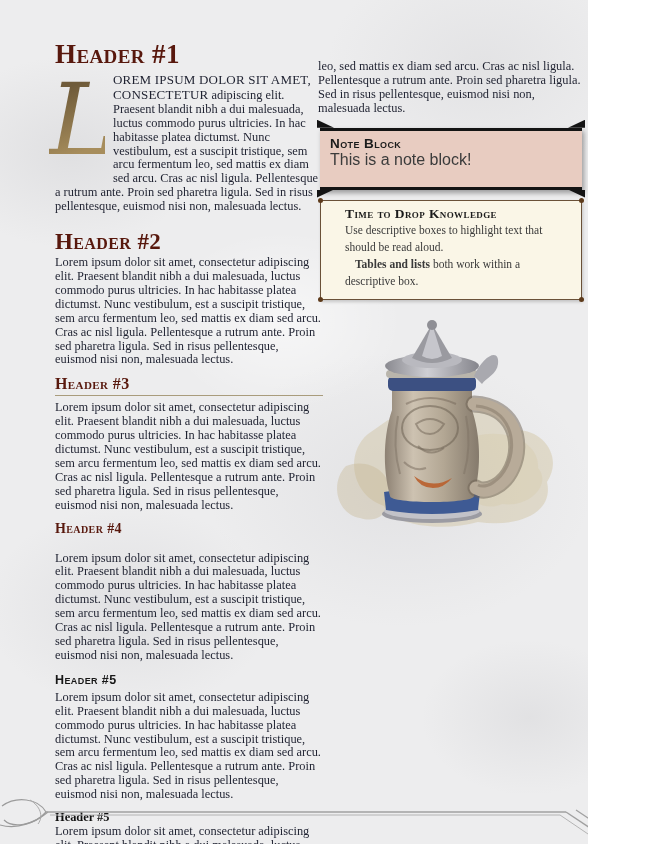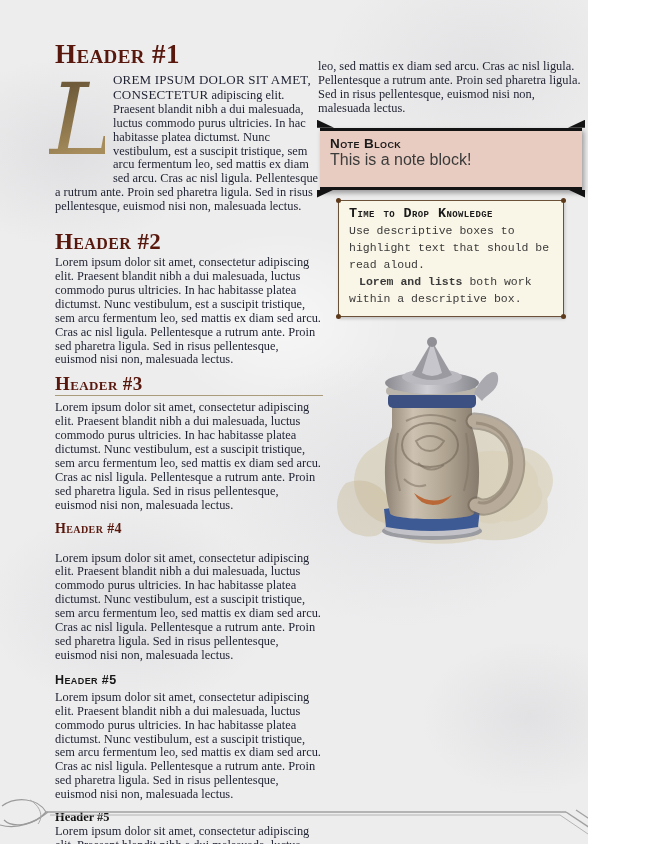--- a/index.html
+++ b/index.html
@@ -16,21 +16,21 @@
       radial-gradient(ellipse 180px 130px at 90% 85%, rgba(160,160,166,.15), transparent 60%);
   }
   .col { position:absolute; width:268px; font-size:12.4px; line-height:13.9px; }
   .col-left  { left:55px;  top:40px; }
   .col-right { left:318px; top:60px; width:266px; }
   p { margin:0 0 3px 0; }
 
   .hb { color:#58180d; font-weight:700; font-variant:small-caps; letter-spacing:.4px; }
   h1.hb { font-size:27px;   line-height:28px; margin:0 0 5px; }
   h2.hb { font-size:23px;   line-height:24px; margin:16px 0 2px; }
-  h3.hb { font-size:19px; line-height:18px; margin:8px 0 5px; padding-bottom:2px; border-bottom:1.5px solid #a99c7c; }
+  h3.hb { font-size:16px; line-height:18px; margin:8px 0 5px; padding-bottom:2px; border-bottom:1.5px solid #a99c7c; }
   h4.hb { font-size:14px;   line-height:15px; margin:8px 0 16px; }
   h5.hb { font-family:"Liberation Sans",sans-serif; color:#181818; font-size:12.5px; line-height:14px; margin:10px 0 4px; font-variant:small-caps; font-weight:700; letter-spacing:.4px; }
   h6.hb { color:#111; font-size:12.4px; line-height:14px; margin:8px 0 1px; font-variant:normal; letter-spacing:0; }
 
   .dropcap {
     float:left; width:56px; height:96px; margin:4px 8px 0 -6px;
     font-family:"DejaVu Serif",serif; font-style:italic; font-weight:400;
     font-size:100px; line-height:86px;
     background:linear-gradient(160deg,#6f5b3a 15%,#a78d5c 75%);
     -webkit-background-clip:text; background-clip:text; color:transparent;
@@ -46,23 +46,23 @@
   .blk-title { font-variant:small-caps; font-weight:700; font-size:13.5px; letter-spacing:.4px; color:#1b1b1b; margin:0 0 2px; }
   .note-body { font-size:16px; color:#3b3b3b; margin:0; line-height:14px; }
   .wedge { position:absolute; width:17px; height:8px; background:#141414; }
   .wedge.tl { top:-11px;   left:-3px;  clip-path:polygon(0 0,100% 100%,0 100%); }
   .wedge.tr { top:-11px;   right:-3px; clip-path:polygon(100% 0,100% 100%,0 100%); }
   .wedge.bl { bottom:-11px; left:-3px; clip-path:polygon(0 0,100% 0,0 100%); }
   .wedge.br { bottom:-11px; right:-3px;clip-path:polygon(0 0,100% 0,100% 100%); }
 
   .descbox {
     position:relative; background:#faf6e7; border:1px solid #6a5138;
-    margin:10px 20px 16px; padding:6px 10px 9px;
+    margin:10px 2px 16px; padding:6px 24px 9px;
     box-shadow:1px 2px 3px rgba(0,0,0,.18);
-    font-family:Liberation Mono, monospace;
+    font-family:Liberation Serif, serif;
   }
   .desc-body { font-size:11.5px; color:#3a3a3a; margin:0; line-height:17px; }
   .desc-indent { text-indent:10px; }
   .dot { position:absolute; width:5px; height:5px; background:#5d3a1a; border-radius:50%; }
   .dot.tl { top:-3px; left:-3px; }  .dot.tr { top:-3px; right:-3px; }
   .dot.bl { bottom:-3px; left:-3px; } .dot.br { bottom:-3px; right:-3px; }
 
   .illustration { margin-top:16px; text-align:center; }
   .footer-art { position:absolute; left:0; bottom:0; width:652px; height:52px; }
 </style>
@@ -109,21 +109,21 @@
       <p class="note-body">This is a note block!</p>
     </div>
 
     <div class="descbox">
       <span class="dot tl"></span>
       <span class="dot tr"></span>
       <span class="dot bl"></span>
       <span class="dot br"></span>
       <p class="blk-title">Time to Drop Knowledge</p>
       <p class="desc-body">Use descriptive boxes to highlight text that should be read aloud.</p>
-      <p class="desc-body desc-indent"><b>Lorem and lists</b><span> both work within a descriptive box.</span></p>
+      <p class="desc-body desc-indent"><b>Tables and lists</b><span> both work within a descriptive box.</span></p>
     </div>
 
     <div class="illustration">
       <svg width="250" height="218" viewBox="0 0 250 218">
         <defs>
           <linearGradient id="bodyGrad" x1="0" y1="0" x2="1" y2="0">
             <stop offset="0" stop-color="#8d8173"></stop>
             <stop offset="0.3" stop-color="#cdc2b1"></stop>
             <stop offset="0.62" stop-color="#b3a794"></stop>
             <stop offset="1" stop-color="#857a6c"></stop>

